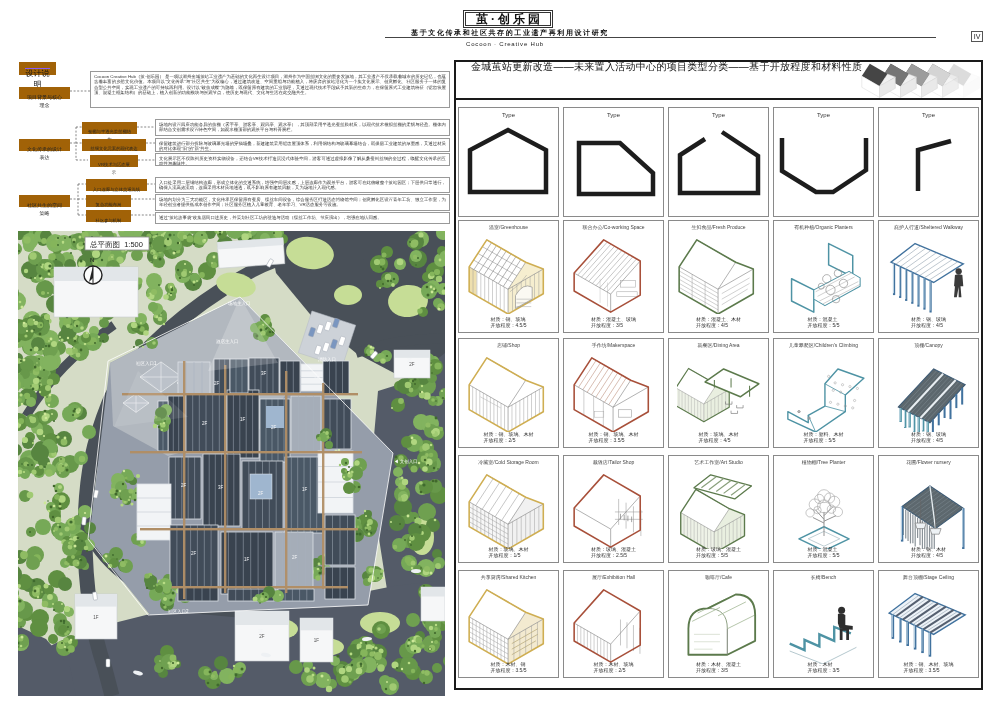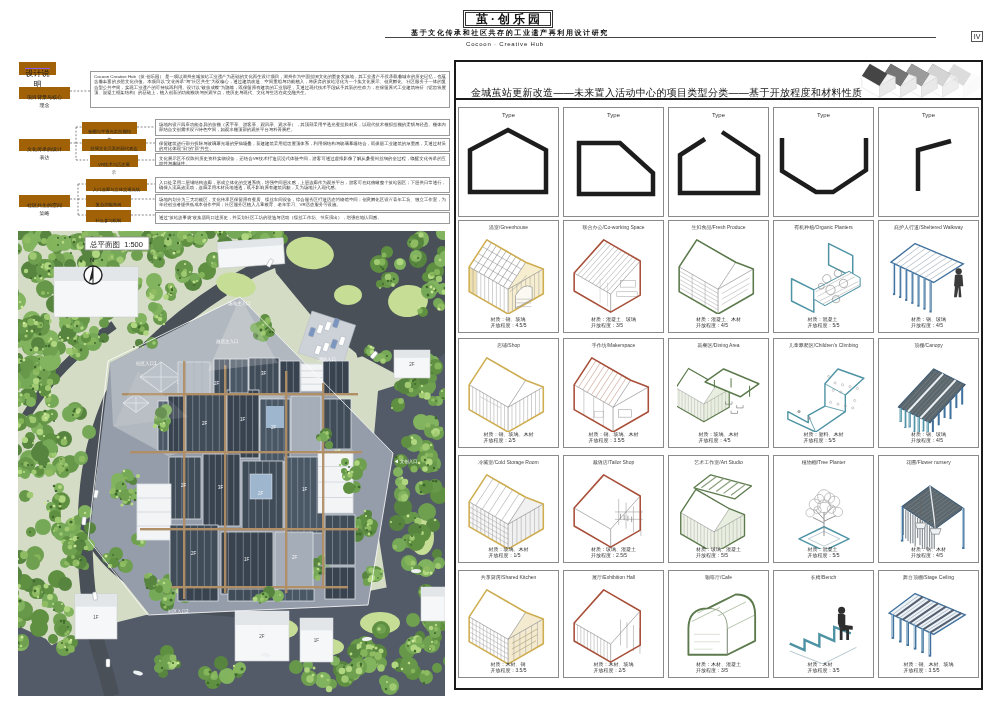--- a/index.html
+++ b/index.html
@@ -1979,21 +1979,21 @@
       <text x="72" y="31" font-size="6" fill="#222" font-family="Liberation Sans">N</text>
     </g>
     <rect x="67" y="6" width="64" height="13" fill="#ffffff" stroke="#888" stroke-width="0.8"></rect>
     <text x="72" y="15.5" font-size="7.5" fill="#222" font-family="Liberation Sans">总平面图&nbsp;&nbsp;1:500</text>
   </svg>
 
 <div class="abs" style="left:454px;top:60px;width:529px;height:630px;border:2.5px solid #1a1a1a;box-sizing:border-box;background:#fff;"></div>
 
 <div class="abs" style="left:456px;top:98px;width:525px;height:2px;background:#1a1a1a;"></div>
 
-<div class="abs" style="left:471px;top:86px;width:500px;font-size:10px;color:#111;letter-spacing:0.3px;white-space:nowrap;">金城茧站更新改造——未来置入活动中心的项目类型分类——基于开放程度和材料性质</div>
+<div class="abs" style="left:471px;top:60px;width:500px;font-size:10px;color:#111;letter-spacing:0.3px;white-space:nowrap;">金城茧站更新改造——未来置入活动中心的项目类型分类——基于开放程度和材料性质</div>
 
 <svg class="abs" style="left:861px;top:62px;" width="124" height="36" viewBox="0 0 124 36">
  <defs>
   <g id="gh">
    <polygon points="8.8,0.8 26.5,11 18.5,23.2 0.8,13.1" fill="#454545"></polygon>
    <polygon points="0.8,13.1 18.5,23.2 18.5,34.4 0.8,24.3" fill="#ffffff" stroke="#d0d0d0" stroke-width="0.4"></polygon>
    <polygon points="18.5,23.2 34.4,14.1 26.5,11" fill="#f0f0f0" stroke="#d0d0d0" stroke-width="0.4"></polygon>
    <polygon points="18.5,23.2 34.4,14.1 34.4,25.3 18.5,34.4" fill="#e9e9e9" stroke="#d0d0d0" stroke-width="0.4"></polygon>
   </g>
  </defs>

